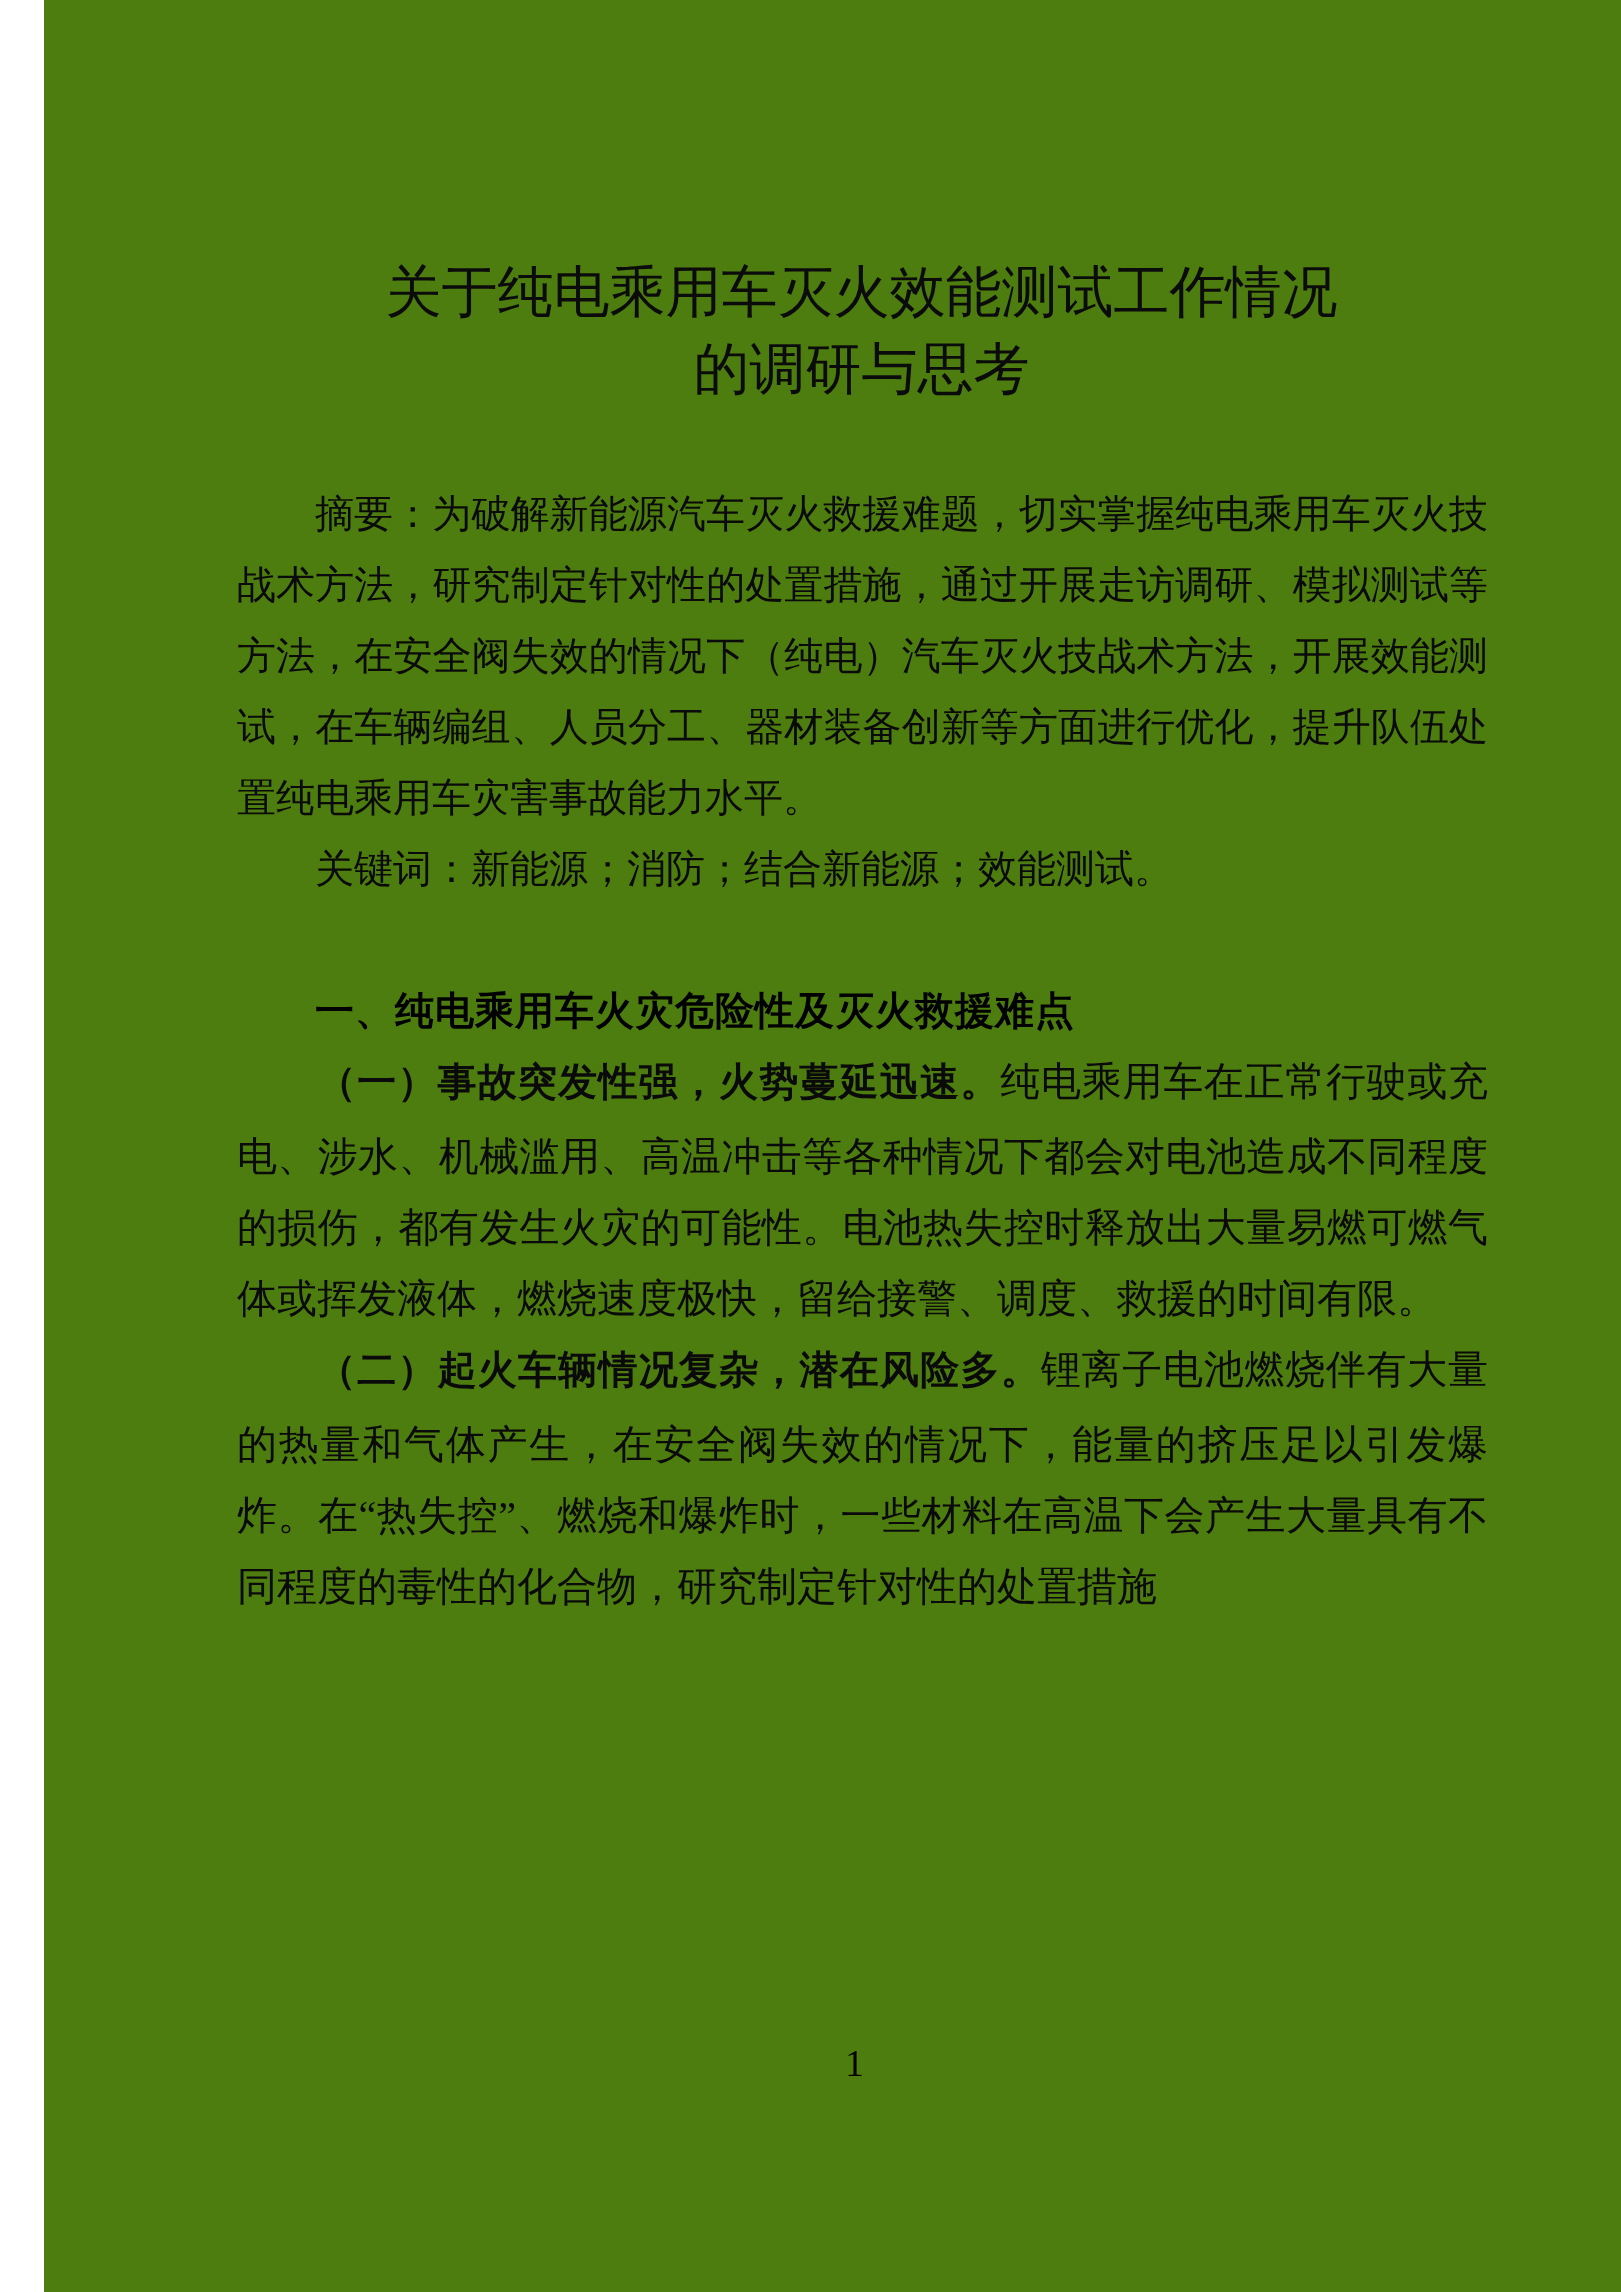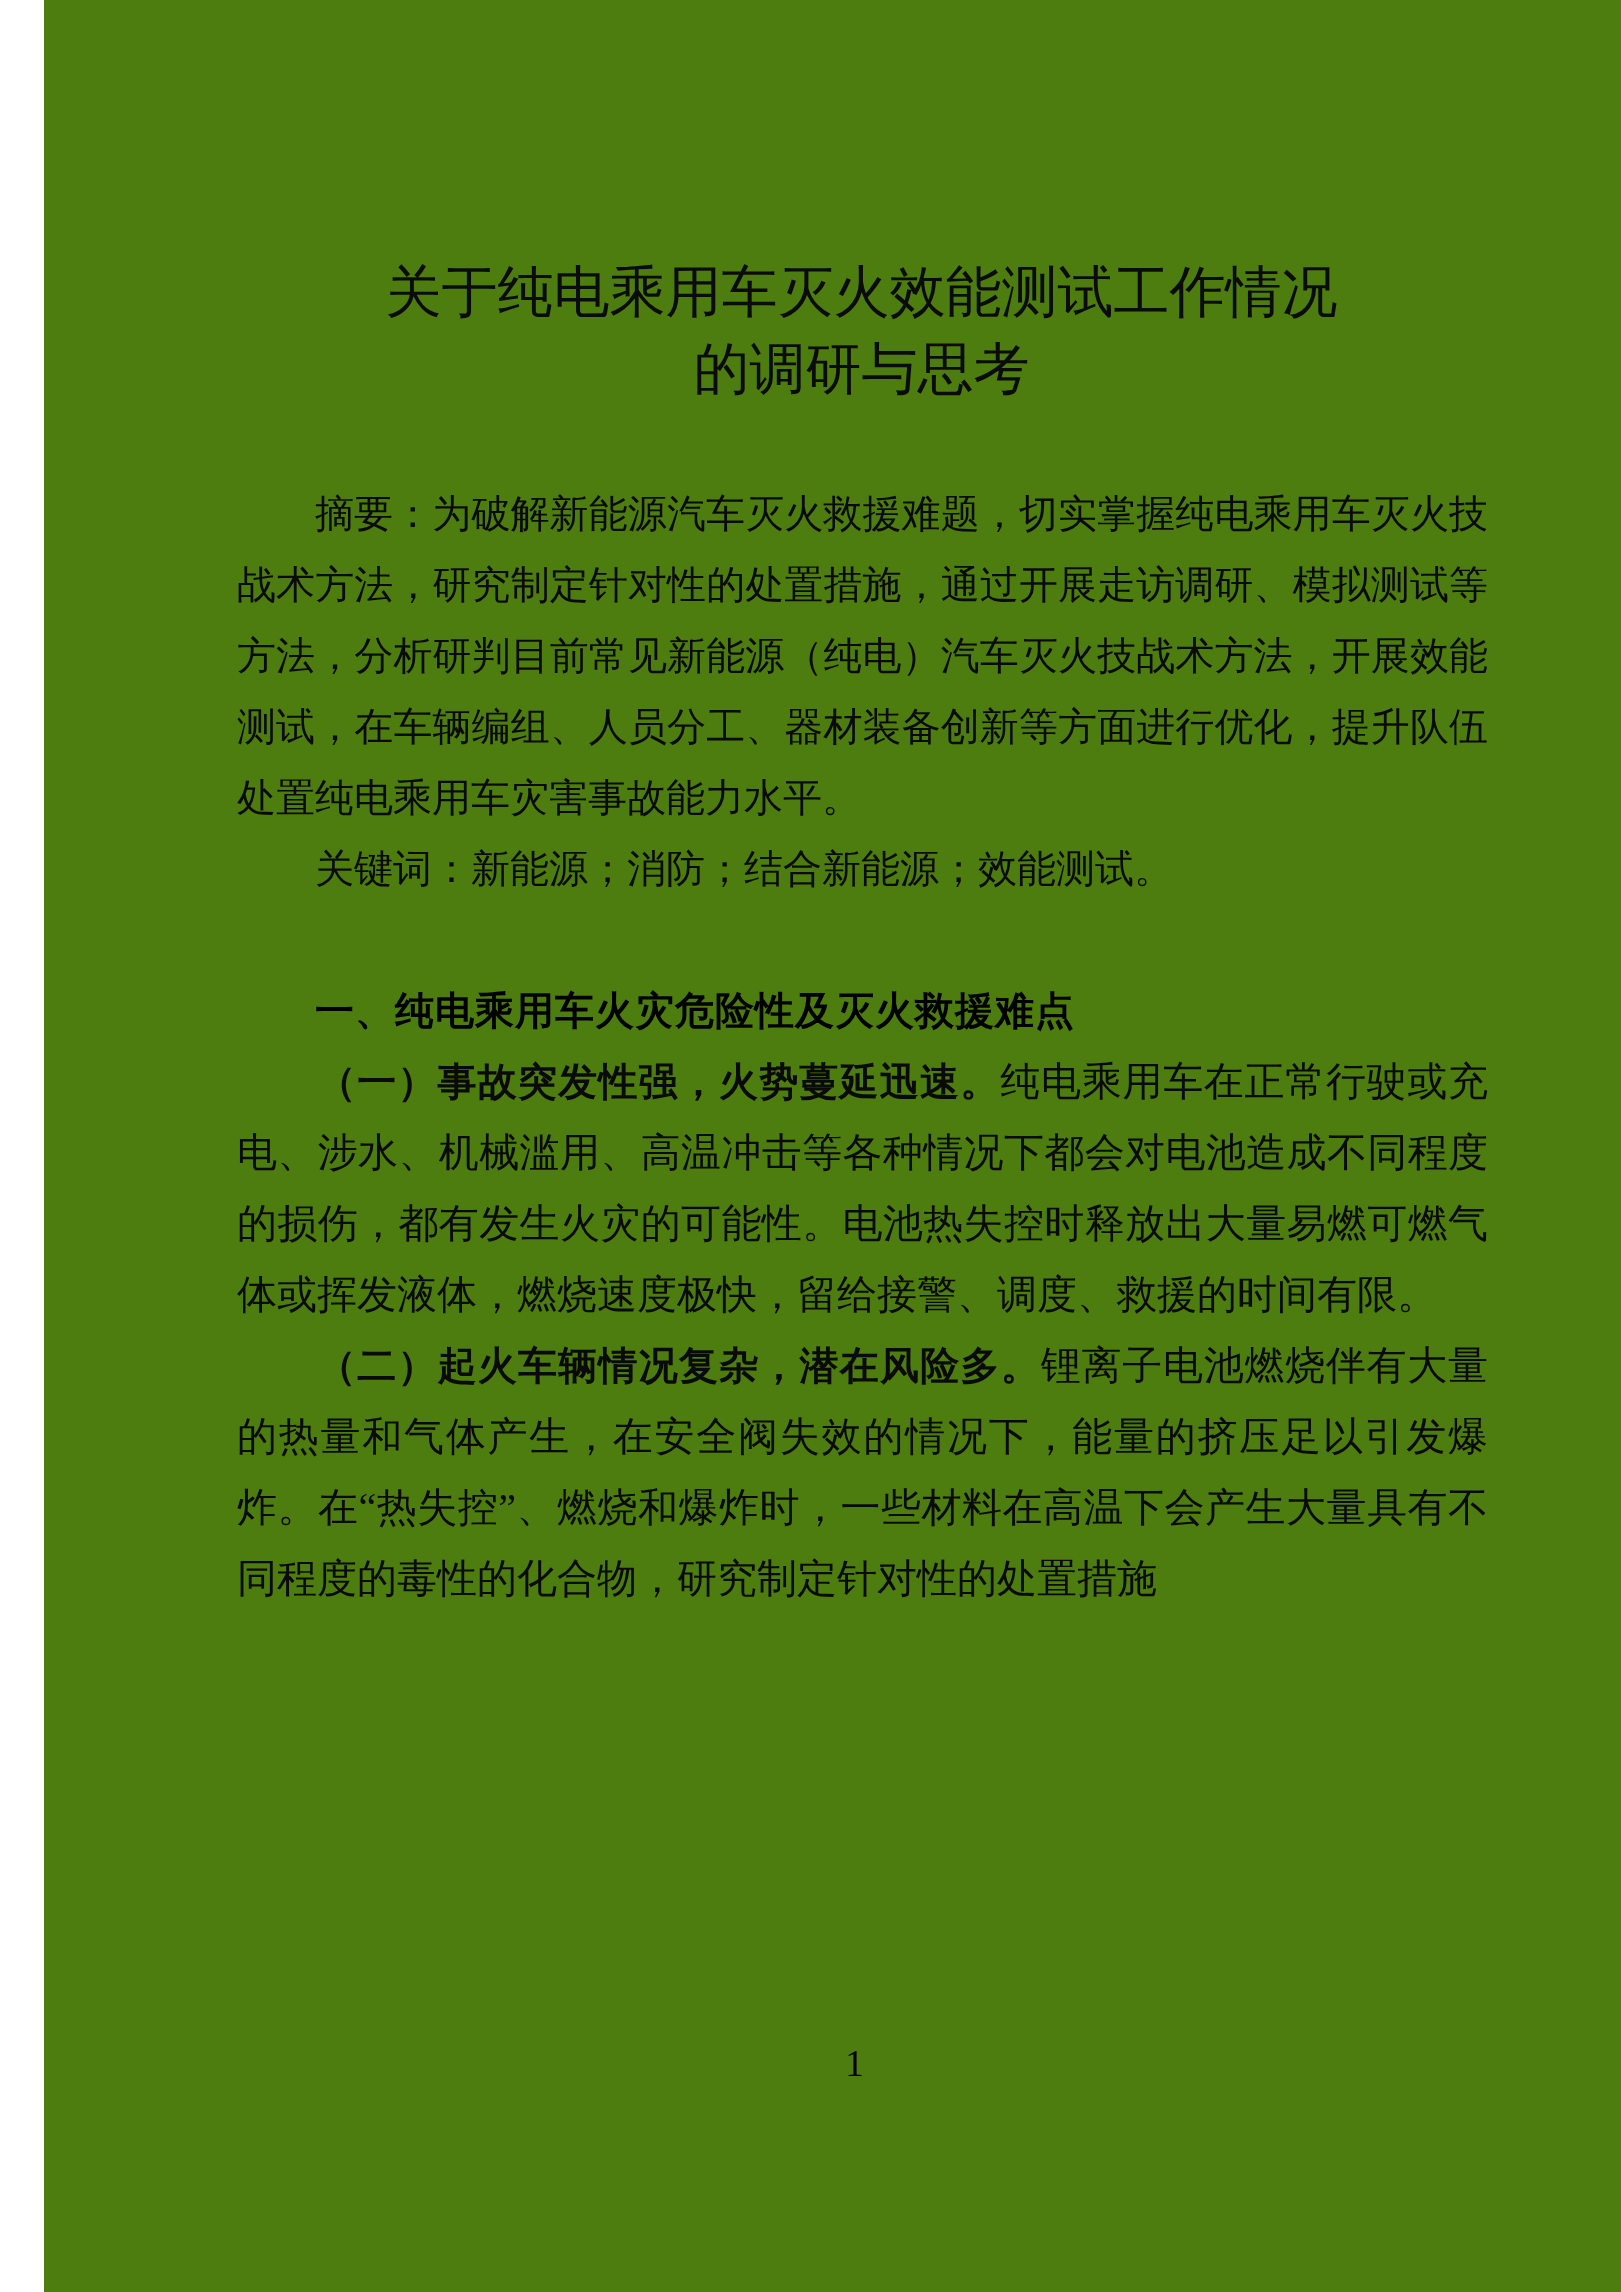--- a/index.html
+++ b/index.html
@@ -87,21 +87,21 @@
     line-height: 71px;
     text-align: justify;
     text-justify: inter-ideograph;
     text-indent: 80px;
     margin: 0;
     color: #0a0a0a;
   }
 
   
   .lead-bold {
-    font-family: Liberation Sans, sans-serif;
+    font-family: Liberation Mono, monospace;
     font-weight: bold;
     font-size: 39px;
     letter-spacing: 0.5px;
   }
 
   
   .page-number {
     position: absolute;
     left: 0;
     top: 2041px;
@@ -118,21 +118,21 @@
 
 <div class="page">
 
   <div class="doc-title">
     <span class="tline">关于纯电乘用车灭火效能测试工作情况</span>
     <span class="tline">的调研与思考</span>
   </div>
 
   <div class="content">
 
-    <p class="p-hei">摘要：为破解新能源汽车灭火救援难题，切实掌握纯电乘用车灭火技战术方法，研究制定针对性的处置措施，通过开展走访调研、模拟测试等方法，分析研判目前常见新能源（纯电）汽车灭火技战术方法，开展效能测试，在车辆编组、人员分工、器材装备创新等方面进行优化，提升队伍处置纯电乘用车灾害事故能力水平。</p>
+    <p class="p-hei">摘要：为破解新能源汽车灭火救援难题，切实掌握纯电乘用车灭火技战术方法，研究制定针对性的处置措施，通过开展走访调研、模拟测试等方法，在安全阀失效的情况下（纯电）汽车灭火技战术方法，开展效能测试，在车辆编组、人员分工、器材装备创新等方面进行优化，提升队伍处置纯电乘用车灾害事故能力水平。</p>
 
     <p class="p-hei p-hei-last">关键词：新能源；消防；结合新能源；效能测试。</p>
 
     <div class="spacer-line"></div>
 
     <p class="h-sec">一、纯电乘用车火灾危险性及灭火救援难点</p>
 
 
     <p class="p-song"><span class="lead-bold">（一）事故突发性强，火势蔓延迅速。</span><span>纯电乘用车在正常行驶或充电、涉水、机械滥用、高温冲击等各种情况下都会对电池造成不同程度的损伤，都有发生火灾的可能性。电池热失控时释放出大量易燃可燃气体或挥发液体，燃烧速度极快，留给接警、调度、救援的时间有限。</span></p>
 

